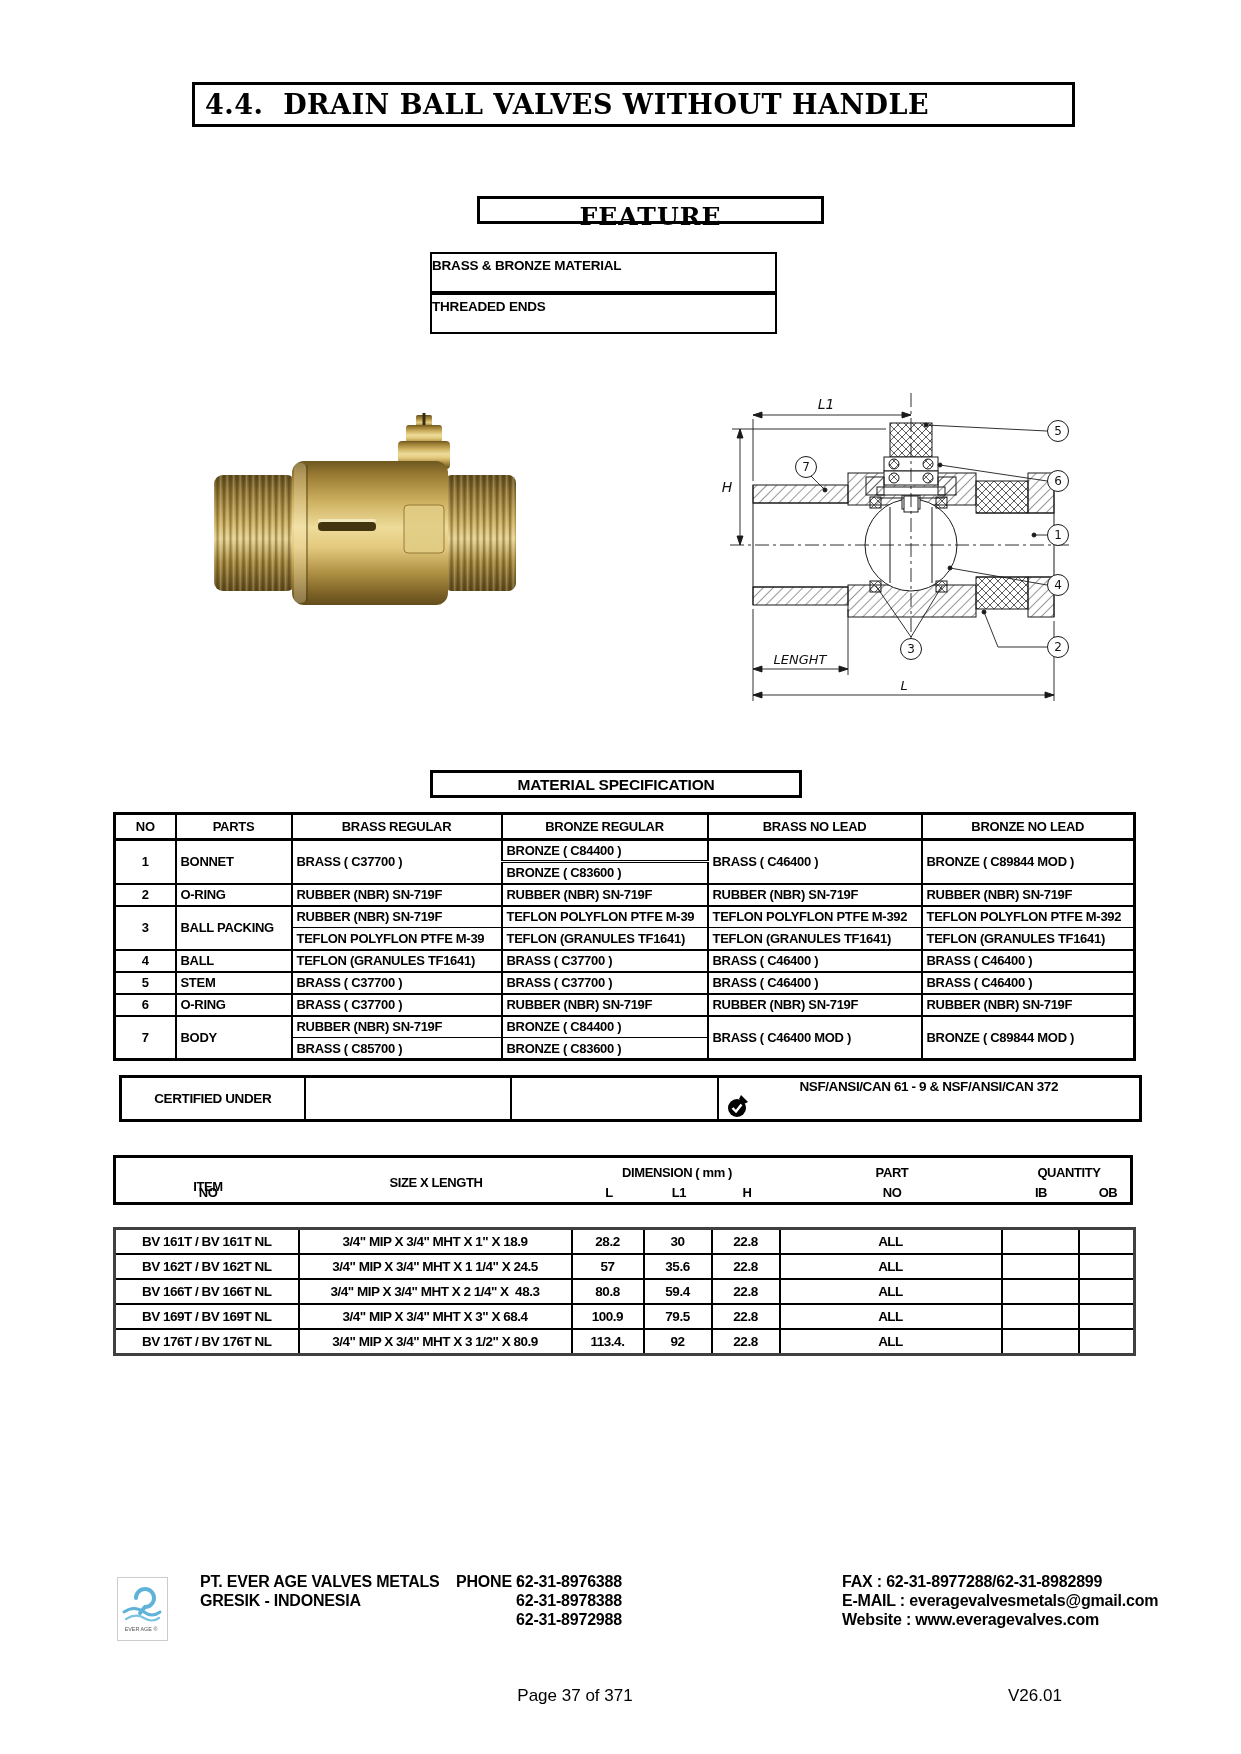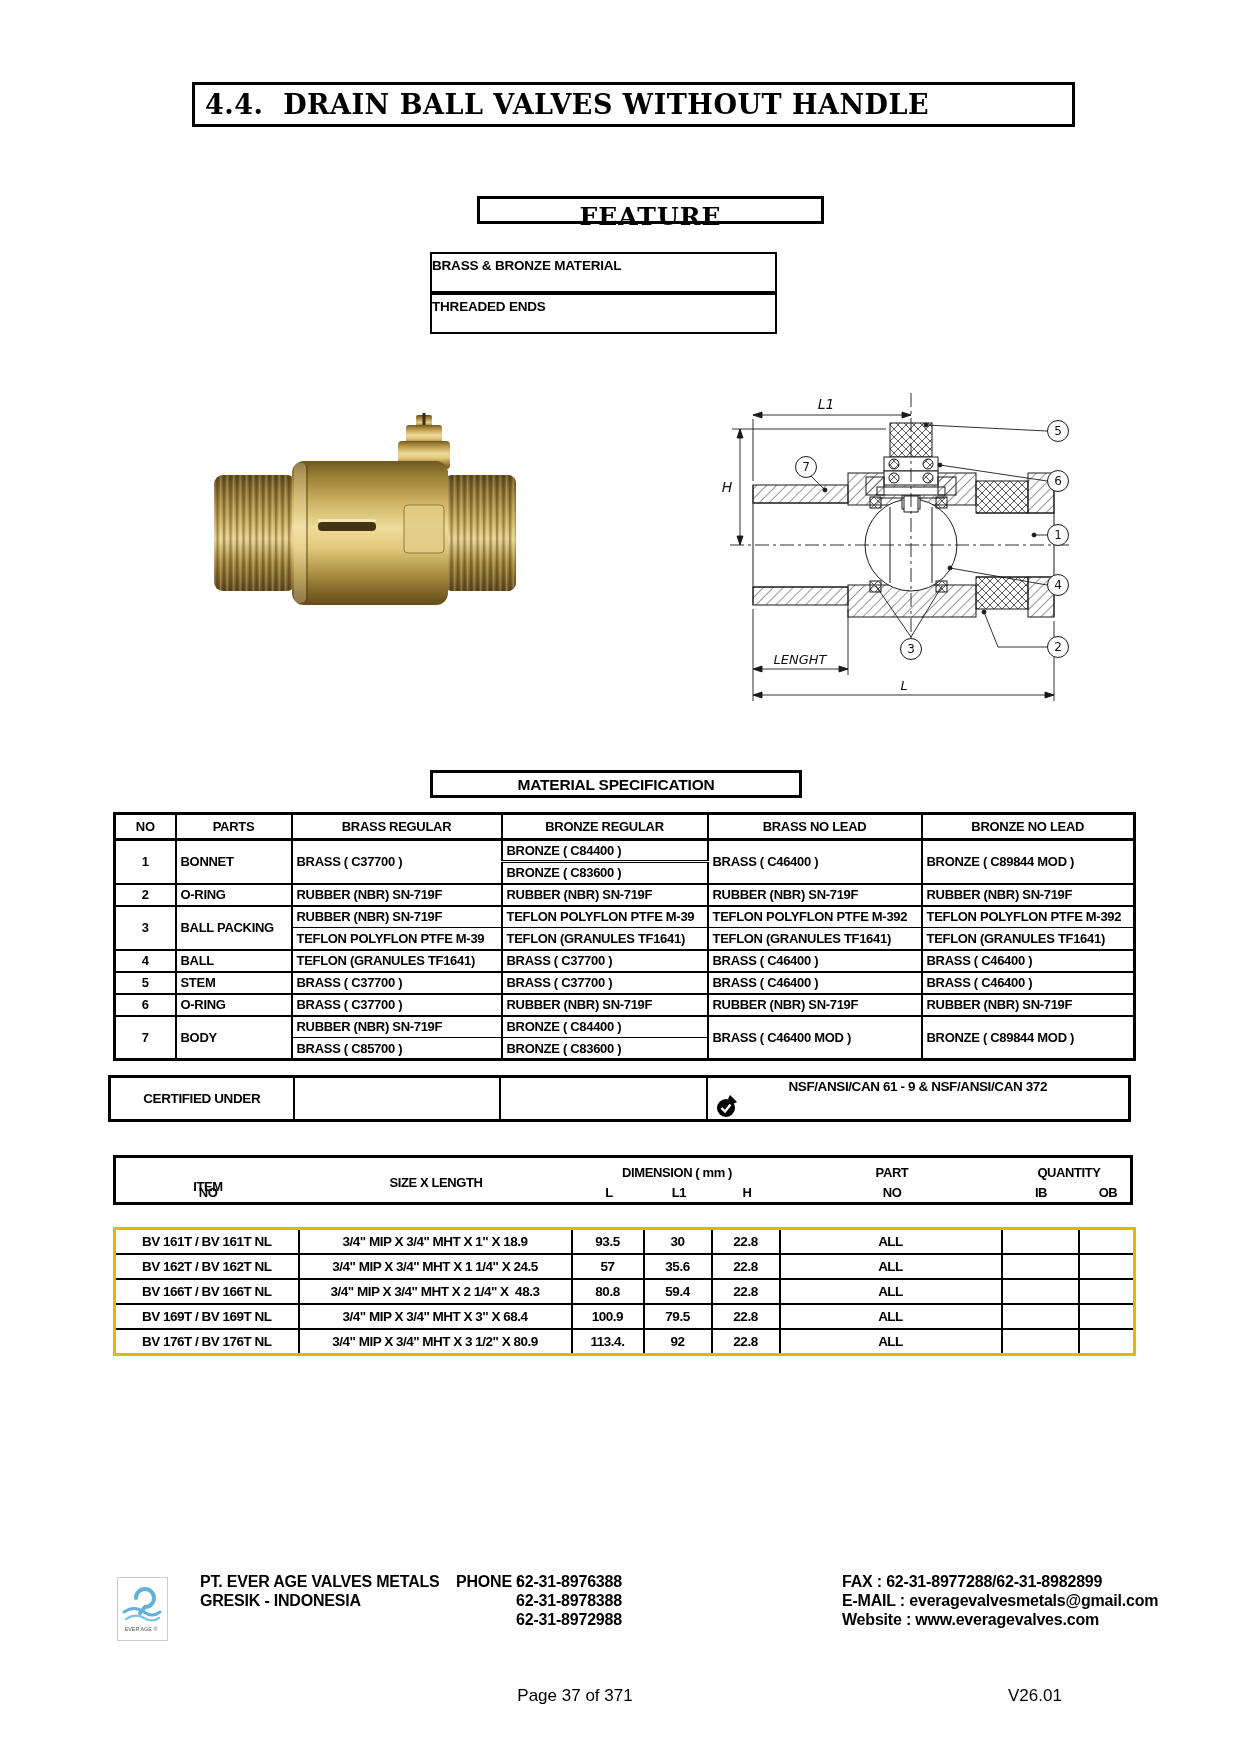--- a/index.html
+++ b/index.html
@@ -30,21 +30,21 @@
   .dbl-t{border-top:3px double #000 !important;}
 
   
   .ctable{width:1020px;border:3px solid #000;font-weight:bold;font-size:13.5px;letter-spacing:-0.4px;}
   .ctable td{border:2px solid #000;height:26px;text-align:center;overflow:hidden;white-space:nowrap;}
 
   
   .dimhead{left:113px;top:1155px;width:1020px;height:50px;border:3px solid #000;box-sizing:border-box;
            font-weight:bold;font-size:13px;letter-spacing:-0.4px;}
   .dimhead span{position:absolute;transform:translateX(-50%);white-space:nowrap;}
-  .dtable{width:1020px;border:3px solid #eab308;font-weight:bold;font-size:13.5px;letter-spacing:-0.5px;}
+  .dtable{width:1020px;border:3px solid #404040;font-weight:bold;font-size:13.5px;letter-spacing:-0.5px;}
   .dtable td{border:2px solid #000;height:21px;text-align:center;overflow:hidden;white-space:pre;}
 
   
   .ftext{font-weight:bold;font-size:16px;letter-spacing:-0.2px;line-height:19px;}
   .pfoot{font-size:17px;letter-spacing:0;}
 
   svg{display:block;}
 </style>
 </head>
 <body>
@@ -322,21 +322,21 @@
       <td rowspan="2">BRASS ( C46400 MOD )</td>
       <td rowspan="2">BRONZE ( C89844 MOD )</td>
     </tr>
     <tr>
       <td class="thin-t">BRASS ( C85700 )</td>
       <td class="thin-t">BRONZE ( C83600 )</td>
     </tr>
   </tbody>
     </table>
 
-  <table class="ctable abs" style="left:108px;top:1075px;">
+  <table class="ctable abs" style="left:119px;top:1075px;">
     <colgroup>
         <col style="width:184px">
         <col style="width:206px">
         <col style="width:207px">
         <col style="width:423px">
       </colgroup>
     <tbody>
         <tr>
       <td>CERTIFIED UNDER</td>
       <td></td>
@@ -376,21 +376,21 @@
         <col style="width:68px">
         <col style="width:68px">
         <col style="width:222px">
         <col style="width:77px">
         <col style="width:56px">
       </colgroup>
     <tbody>
         <tr>
       <td>BV 161T / BV 161T NL</td>
       <td>3/4" MIP X 3/4" MHT X 1" X 18.9</td>
-      <td>93.5</td>
+      <td>28.2</td>
       <td>30</td>
       <td>22.8</td>
       <td>ALL</td>
       <td></td>
       <td></td>
     </tr>
     <tr>
       <td>BV 162T / BV 162T NL</td>
       <td>3/4" MIP X 3/4" MHT X 1 1/4" X 24.5</td>
       <td>57</td>

